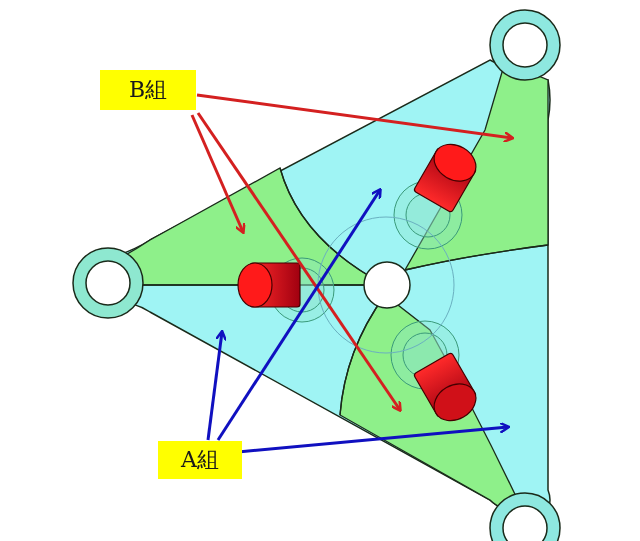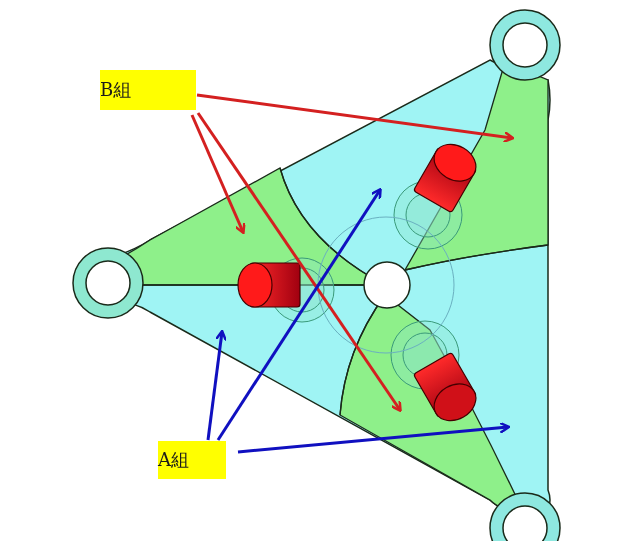--- a/index.html
+++ b/index.html
@@ -1,21 +1,21 @@
 <!DOCTYPE html>
 <html><head>
 <meta charset="utf-8">
 <style>
   html, body { margin: 0; padding: 0; background: #ffffff; }
   #stage { position: relative; width: 640px; height: 541px; overflow: hidden; background: #ffffff; }
   svg { position: absolute; left: 0; top: 0; }
   .label-box {
     position: absolute; background: #ffff00;
-    display: flex; align-items: center; justify-content: flex-start;
-    font-family: "DejaVu Serif", serif; font-size: 18px; color: #1a1a1a;
+    display: flex; align-items: center; justify-content: center;
+    font-family: "DejaVu Serif", serif; font-size: 22px; color: #1a1a1a;
   }
 </style>
 </head>
 <body>
 
 <div id="stage">
   <svg width="640" height="541" viewBox="0 0 640 541">
     <defs>
       <marker id="arrRed" markerWidth="10" markerHeight="10" refX="8" refY="5" orient="auto" markerUnits="userSpaceOnUse">
         <path d="M0,0 L9,5 L0,10" fill="none" stroke="#d42020" stroke-width="2.5"></path>
@@ -96,16 +96,16 @@
     <g stroke="#1010c0" stroke-width="3" fill="none">
       <line x1="208" y1="440" x2="222" y2="332" marker-end="url(#arrBlue)"></line>
       <line x1="218" y1="440" x2="380" y2="190" marker-end="url(#arrBlue)"></line>
       <line x1="238" y1="452" x2="508" y2="427" marker-end="url(#arrBlue)"></line>
     </g>
   </svg>
 
   <div class="label-box" style="left:100px; top:70px; width:96px; height:40px;">
     <span>B組</span>
   </div>
-  <div class="label-box" style="left:158px; top:441px; width:68px; height:38px;">
+  <div class="label-box" style="left:158px; top:441px; width:84px; height:38px;">
     <span>A組</span>
   </div>
 </div>
 
 </body></html>

